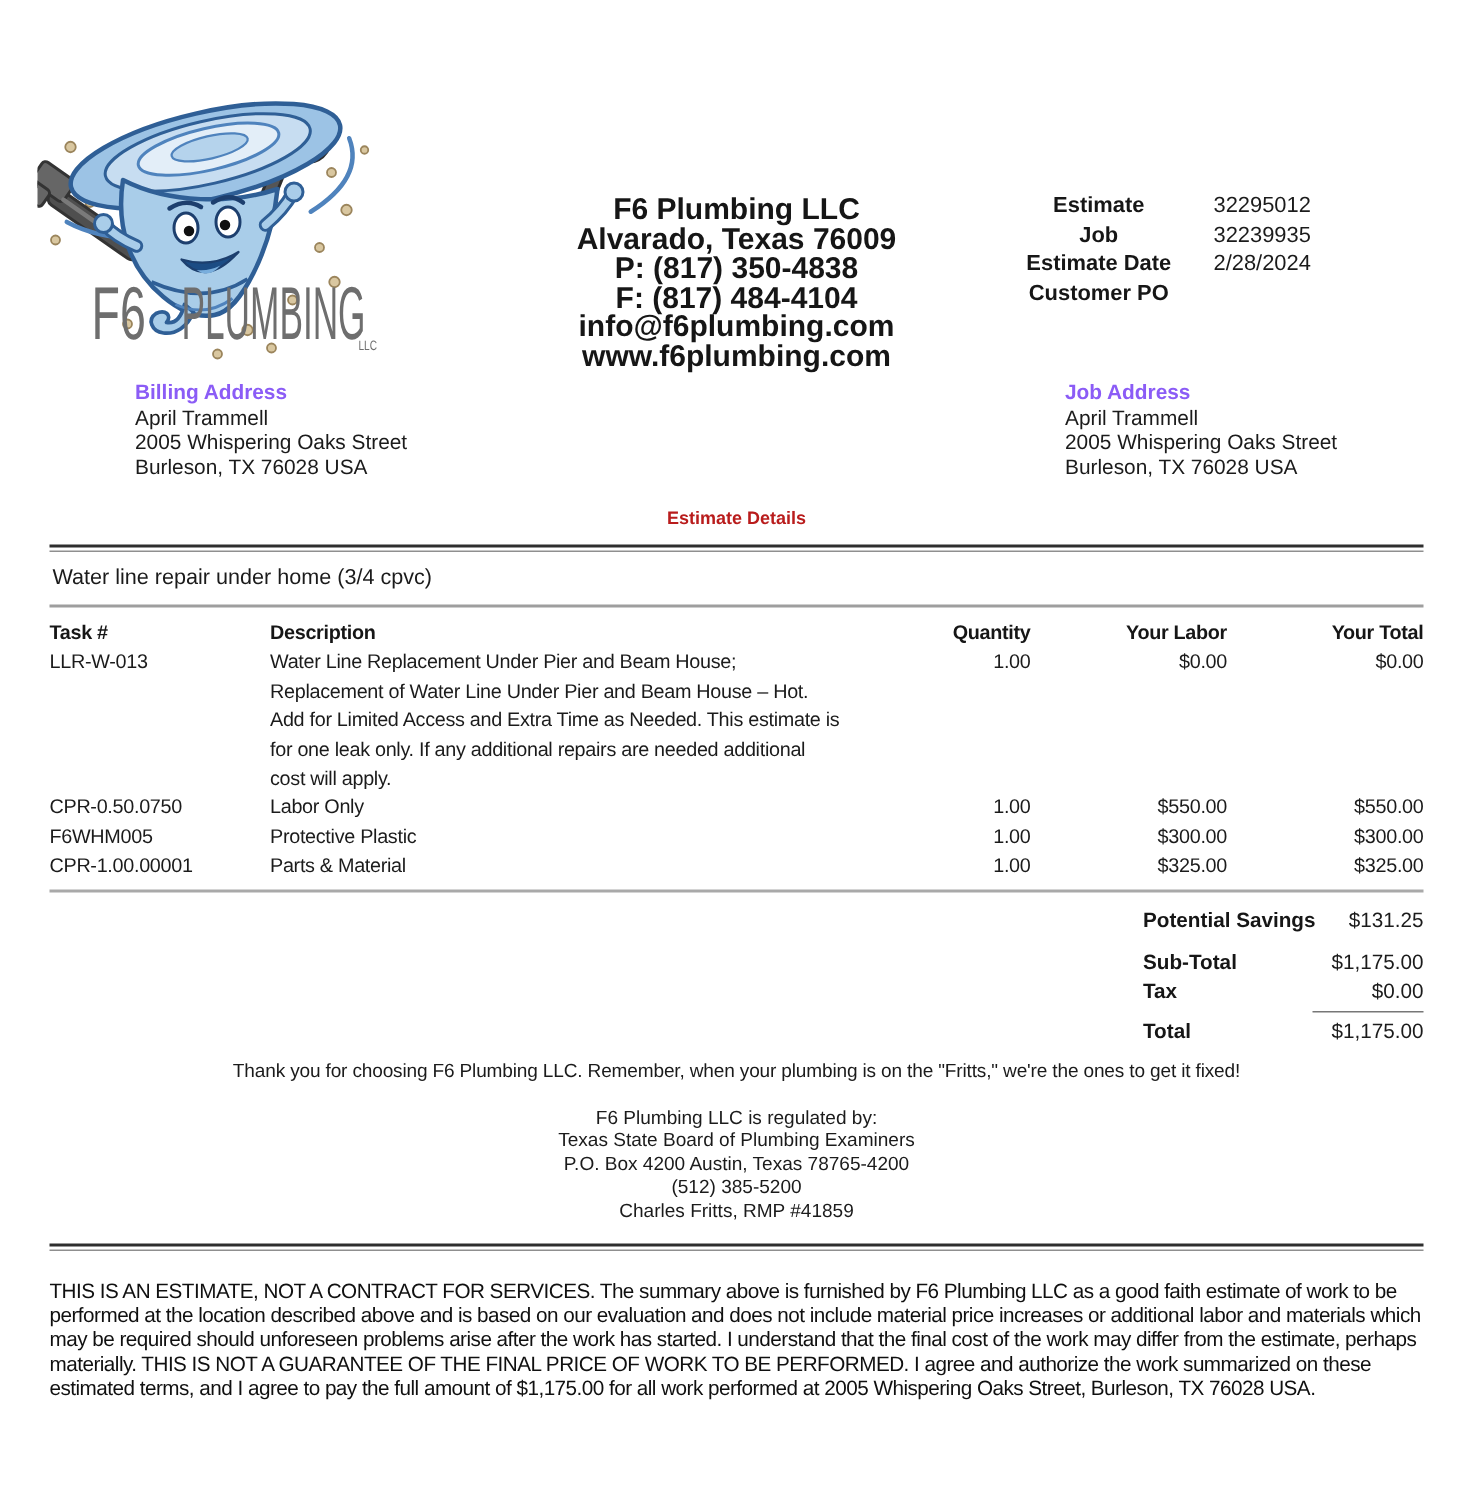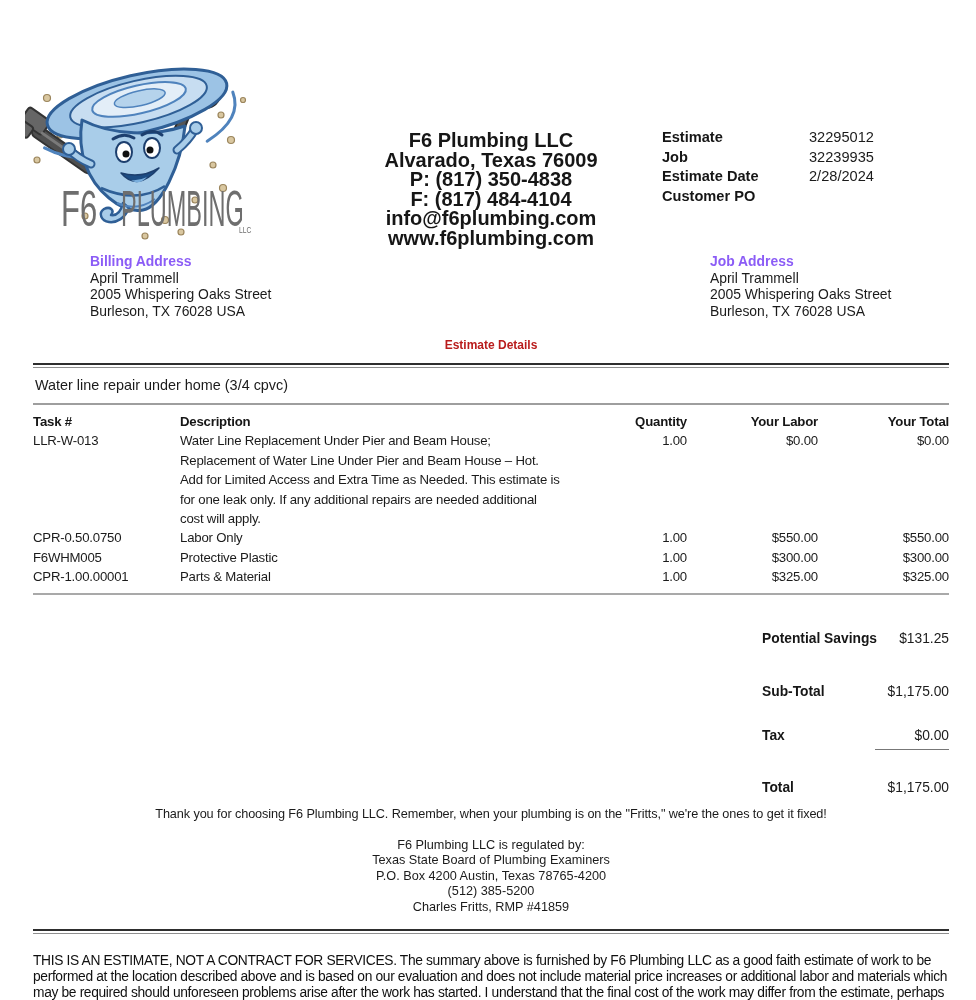--- a/index.html
+++ b/index.html
@@ -12,21 +12,21 @@
   .logo { position:absolute; left:25px; top:40px; width:235px; height:217px; }
 
   .company-info {
     position:absolute; left:350px; top:131px; width:282px;
     text-align:center; font-weight:bold; font-size:20px; line-height:19.6px;
     color:#161616;
   }
 
   .meta { position:absolute; left:662px; top:128px; width:292px; font-size:14.6px; line-height:19.7px; }
   .meta-row { display:flex; }
-  .meta-label { width:141px; text-align:left; font-weight:bold; flex:none; color:#161616;}
+  .meta-label { width:141px; text-align:center; font-weight:bold; flex:none; color:#161616;}
   .meta-value { margin-left:6px; }
 
   .addr { position:absolute; top:253px; font-size:13.9px; line-height:16.6px; }
   .addr-billing { left:90px; }
   .addr-job { left:710px; }
   .addr-title { font-weight:bold; color:#8b5cf6; }
 
   
   .content { position:absolute; left:33px; top:338px; width:916px; }
 
@@ -41,21 +41,21 @@
   .tr { display:flex; align-items:flex-start;gap:37px; }
   .th { font-weight:bold; color:#161616; }
   .td-task  { width:104px; flex:none; word-break:break-all; padding-right:6px; }
   .td-desc  { flex:1; padding-right:16px; }
   .td-qty   { width:72px; flex:none; text-align:right; }
   .td-price { width:94px; flex:none; text-align:right; }
   .td-total { width:94px; flex:none; text-align:right; }
   .tbl-end-rule { border-top:2px solid #a9a9a9; margin-top:6px; }
 
   .totals { display:flex; flex-direction:column; align-items:flex-end; padding-top:9px; font-size:13.8px; line-height:19px; }
-  .tot-row { display:flex; width:187px; justify-content:space-between;margin-top:25px; }
+  .tot-row { display:flex; width:187px; justify-content:space-between; }
   .tot-label { font-weight:bold; color:#161616; }
   .tot-gap { margin-bottom:9px; }
   .tot-divider { width:74px; border-top:1.5px solid #777; margin:4px 0 3px; }
 
   .thanks { text-align:center; font-size:12.7px; margin-top:10px; letter-spacing:-0.1px; }
 
   .regulated { text-align:center; font-size:12.7px; line-height:15.6px; margin-top:17px; }
 
   .rule-heavy-bottom { margin-top:13px; }
 

